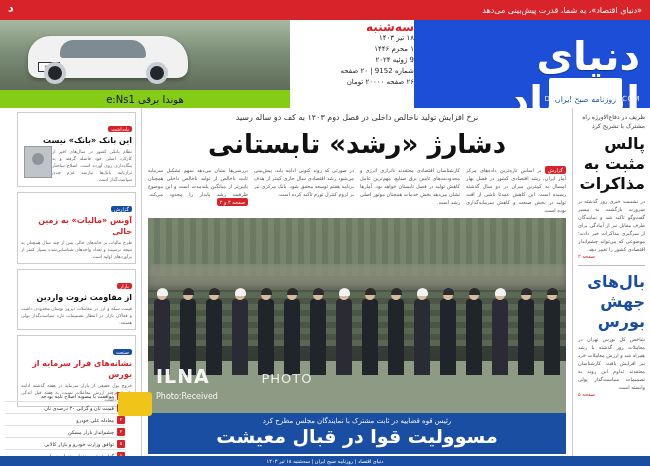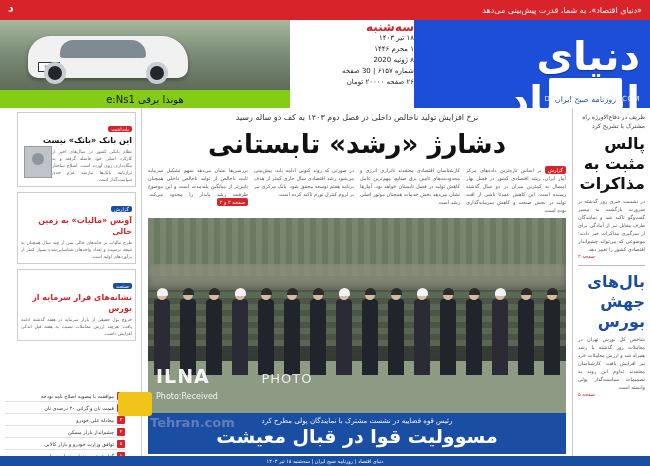--- a/index.html
+++ b/index.html
@@ -119,22 +119,22 @@
     <div class="mh-logo">
       <div class="nameplate">دنیای اقتصاد</div>
       <div class="sub">روزنامه صبح ایران</div>
       <div class="site">DONYA-E-EQTESAD.COM</div>
     </div>
 
     <div class="mh-info">
       <b>سه‌شنبه</b>
       <span>۱۸ تیر ۱۴۰۳</span><br>
       <span>۱ محرم ۱۴۴۶</span><br>
-      <span>۸ ژوئیه 2020</span><br>
-      <span>شماره ۶۱۵۷ | 30 صفحه</span><br>
+      <span>9 ژوئیه ۲۰۲۴</span><br>
+      <span>شماره 9152 | ۲۰ صفحه</span><br>
       <span>۲۶ صفحه ۲۰۰۰۰ تومان</span>
     </div>
 
     <div class="mh-left">
       <div class="photo">
         <div class="car">
           <span class="plate">HON</span>
           <span class="wheel w1"></span>
           <span class="wheel w2"></span>
         </div>
@@ -283,40 +283,45 @@
             </span>
         </div>
         <div class="watermark">
           <span>ILNA</span>
           <small>PHOTO</small>
         </div>
         <div class="credit">Photo:Received</div>
       </div>
 
       <div class="photo-cap">
-        <div class="k">رئیس قوه قضاییه در نشست مشترک با نمایندگان پولی مطرح کرد</div>
+        <div class="k">رئیس قوه قضاییه در ثابت مشترک با نمایندگان مجلس مطرح کرد</div>
         <div class="h">مسوولیت قوا در قبال معیشت</div>
       </div>
     </div>
 
     <div class="col col-left">
 
       <div class="lbox">
         <span class="tag">یادداشت</span>
         <div class="ltitle">این بانک «بانک» نیست</div>
         <div class="lface"></div>
         <div class="ltext">نظام بانکی کشور در سال‌های اخیر از کارکرد اصلی خود فاصله گرفته و به بنگاه‌داری روی آورده است. اصلاح ساختار ترازنامه بانک‌ها نیازمند عزم جدی سیاست‌گذار است.</div>
       </div>
 
       <div class="lbox">
         <span class="tag blue">گزارش</span>
         <div class="ltitle lred">آونس «مالیات» به زمین خالی</div>
         <div class="ltext">طرح مالیات بر خانه‌های خالی پس از چند سال همچنان به نتیجه نرسیده و تعداد واحدهای شناسایی‌شده بسیار کمتر از برآوردهای اولیه است.</div>
       </div>
 
+      <div class="lbox">
+        <span class="tag">بازار</span>
+        <div class="ltitle">از مقاومت ثروت واردین</div>
+        <div class="ltext">قیمت سکه و ارز در معاملات دیروز نوسان محدودی داشت و فعالان بازار در انتظار تصمیمات تازه سیاست‌گذار پولی هستند.</div>
+      </div>
 
       <div class="lbox">
         <span class="tag blue">صنعت</span>
         <div class="ltitle lred">نشانه‌های فرار سرمایه از بورس</div>
         <div class="ltext">خروج پول حقیقی از بازار سرمایه در هفته گذشته ادامه یافت؛ هرچند ارزش معاملات نسبت به هفته قبل اندکی افزایش داشت.</div>
       </div>
     </div>
   </div>
 
   <div class="indexbox">
@@ -340,16 +345,15 @@
         <span class="num">۵</span>
         <span>توافق وزارت خودرو و بازار کالایی</span>
       </div>
     <div class="row">
         <span class="num">۶</span>
         <span>گزارش تورم نقطه‌به‌نقطه خرداد</span>
       </div>
   </div>
 
   <div class="tiny-ad"></div>
-  <div class="sitewm">Tehran.com</div>
 
   <div class="footer">دنیای اقتصاد | روزنامه صبح ایران | سه‌شنبه ۱۸ تیر ۱۴۰۳</div>
 </div>
 
 </body></html>

